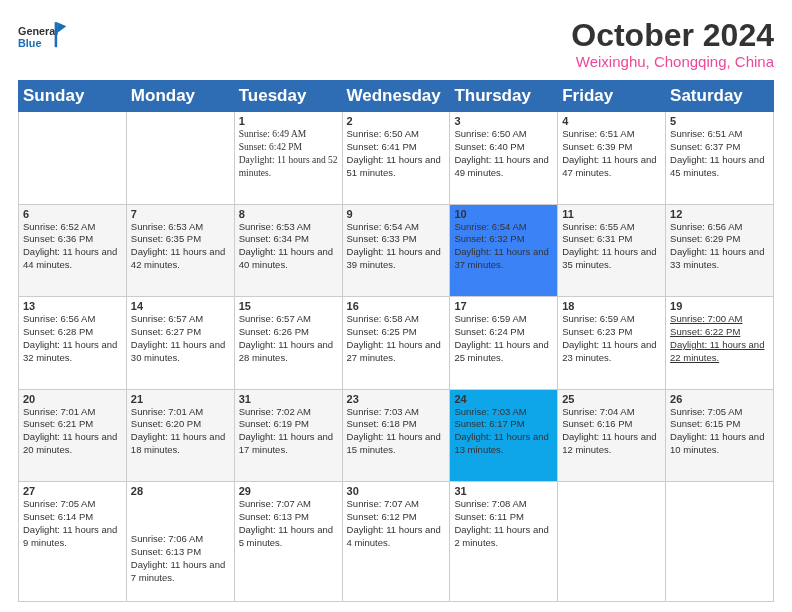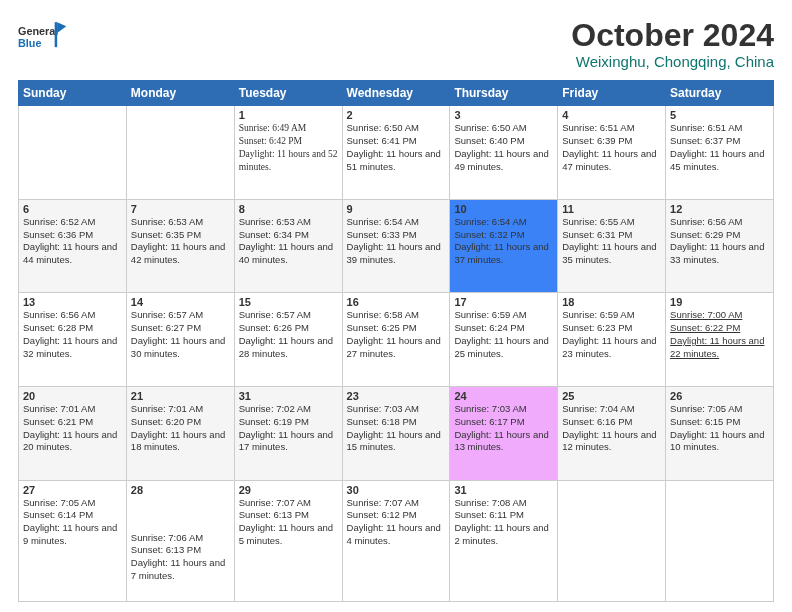--- a/index.html
+++ b/index.html
@@ -27,34 +27,34 @@
       text-align: right;
     }
     .main-title {
       font-size: 32px;
       font-weight: bold;
       color: #333;
       line-height: 1.1;
     }
     .subtitle {
       font-size: 15px;
-      color: #0f766e;
+      color: #ec4899;
       font-weight: normal;
     }
     .calendar {
       flex: 1;
       border: 1px solid #ccc;
       border-collapse: collapse;
       width: 100%;
       table-layout: fixed;
     }
     .calendar th {
       background: #2e6db4;
       color: #fff;
-      font-size: 12px;
+      font-size: 17px;
       font-weight: bold;
       padding: 5px 4px;
       text-align: left;
       border: 1px solid #2e6db4;
     }
     .calendar td {
       border: 1px solid #ccc;
       vertical-align: top;
       padding: 3px 4px;
       font-size: 10px;
@@ -260,21 +260,21 @@
             <div class="cell-text" style="white-space: pre-line;">Sunrise: 7:02 AM
 Sunset: 6:19 PM
 Daylight: 11 hours and 17 minutes.</div>
           </td>
           <td style="background: rgb(245, 245, 245);">
             <span class="day-num">23</span>
             <div class="cell-text" style="white-space: pre-line;">Sunrise: 7:03 AM
 Sunset: 6:18 PM
 Daylight: 11 hours and 15 minutes.</div>
           </td>
-          <td style="background: #f0abfc;">
+          <td style="background: #0ea5e9;">
             <span class="day-num">24</span>
             <div class="cell-text" style="white-space: pre-line;">Sunrise: 7:03 AM
 Sunset: 6:17 PM
 Daylight: 11 hours and 13 minutes.</div>
           </td>
           <td style="background: rgb(245, 245, 245);">
             <span class="day-num">25</span>
             <div class="cell-text" style="white-space: pre-line;">Sunrise: 7:04 AM
 Sunset: 6:16 PM
 Daylight: 11 hours and 12 minutes.</div>

